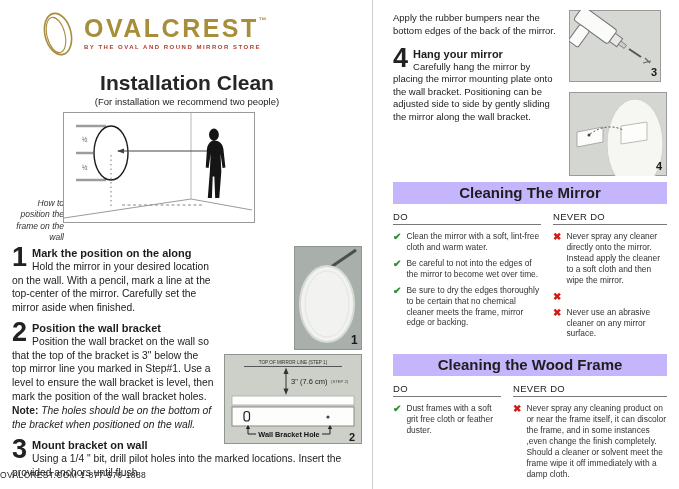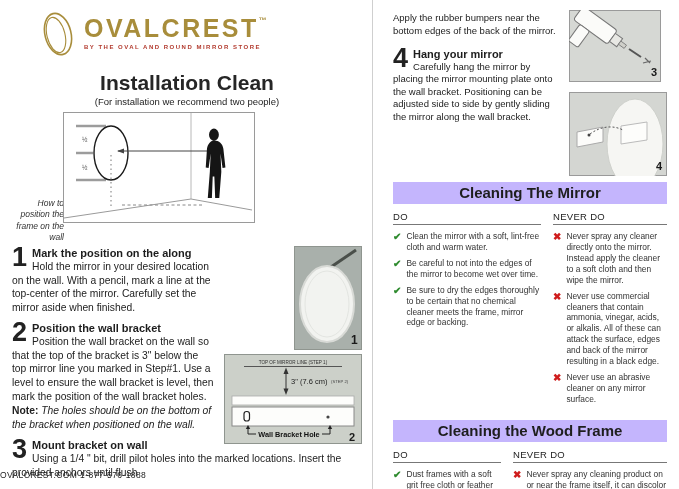--- a/index.html
+++ b/index.html
@@ -231,21 +231,20 @@
           </div>
         </div>
         <div>
           <div class="col-head">NEVER DO</div>
           <div class="item">
             <span class="ico ico-cross">✖</span>
             <span>Never spray any cleaner directly onto the mirror. Instead apply the cleaner to a soft cloth and then wipe the mirror.</span>
           </div>
           <div class="item">
             <span class="ico ico-cross">✖</span>
-            <span>Never use commercial cleaners that contain ammonia, vinegar, acids, or alkalis. All of these can attack the surface, edges and back of the mirror resulting in a black edge.</span>
           </div>
           <div class="item">
             <span class="ico ico-cross">✖</span>
             <span>Never use an abrasive cleaner on any mirror surface.</span>
           </div>
         </div>
       </div>
     </div>
 
     <div class="section">

